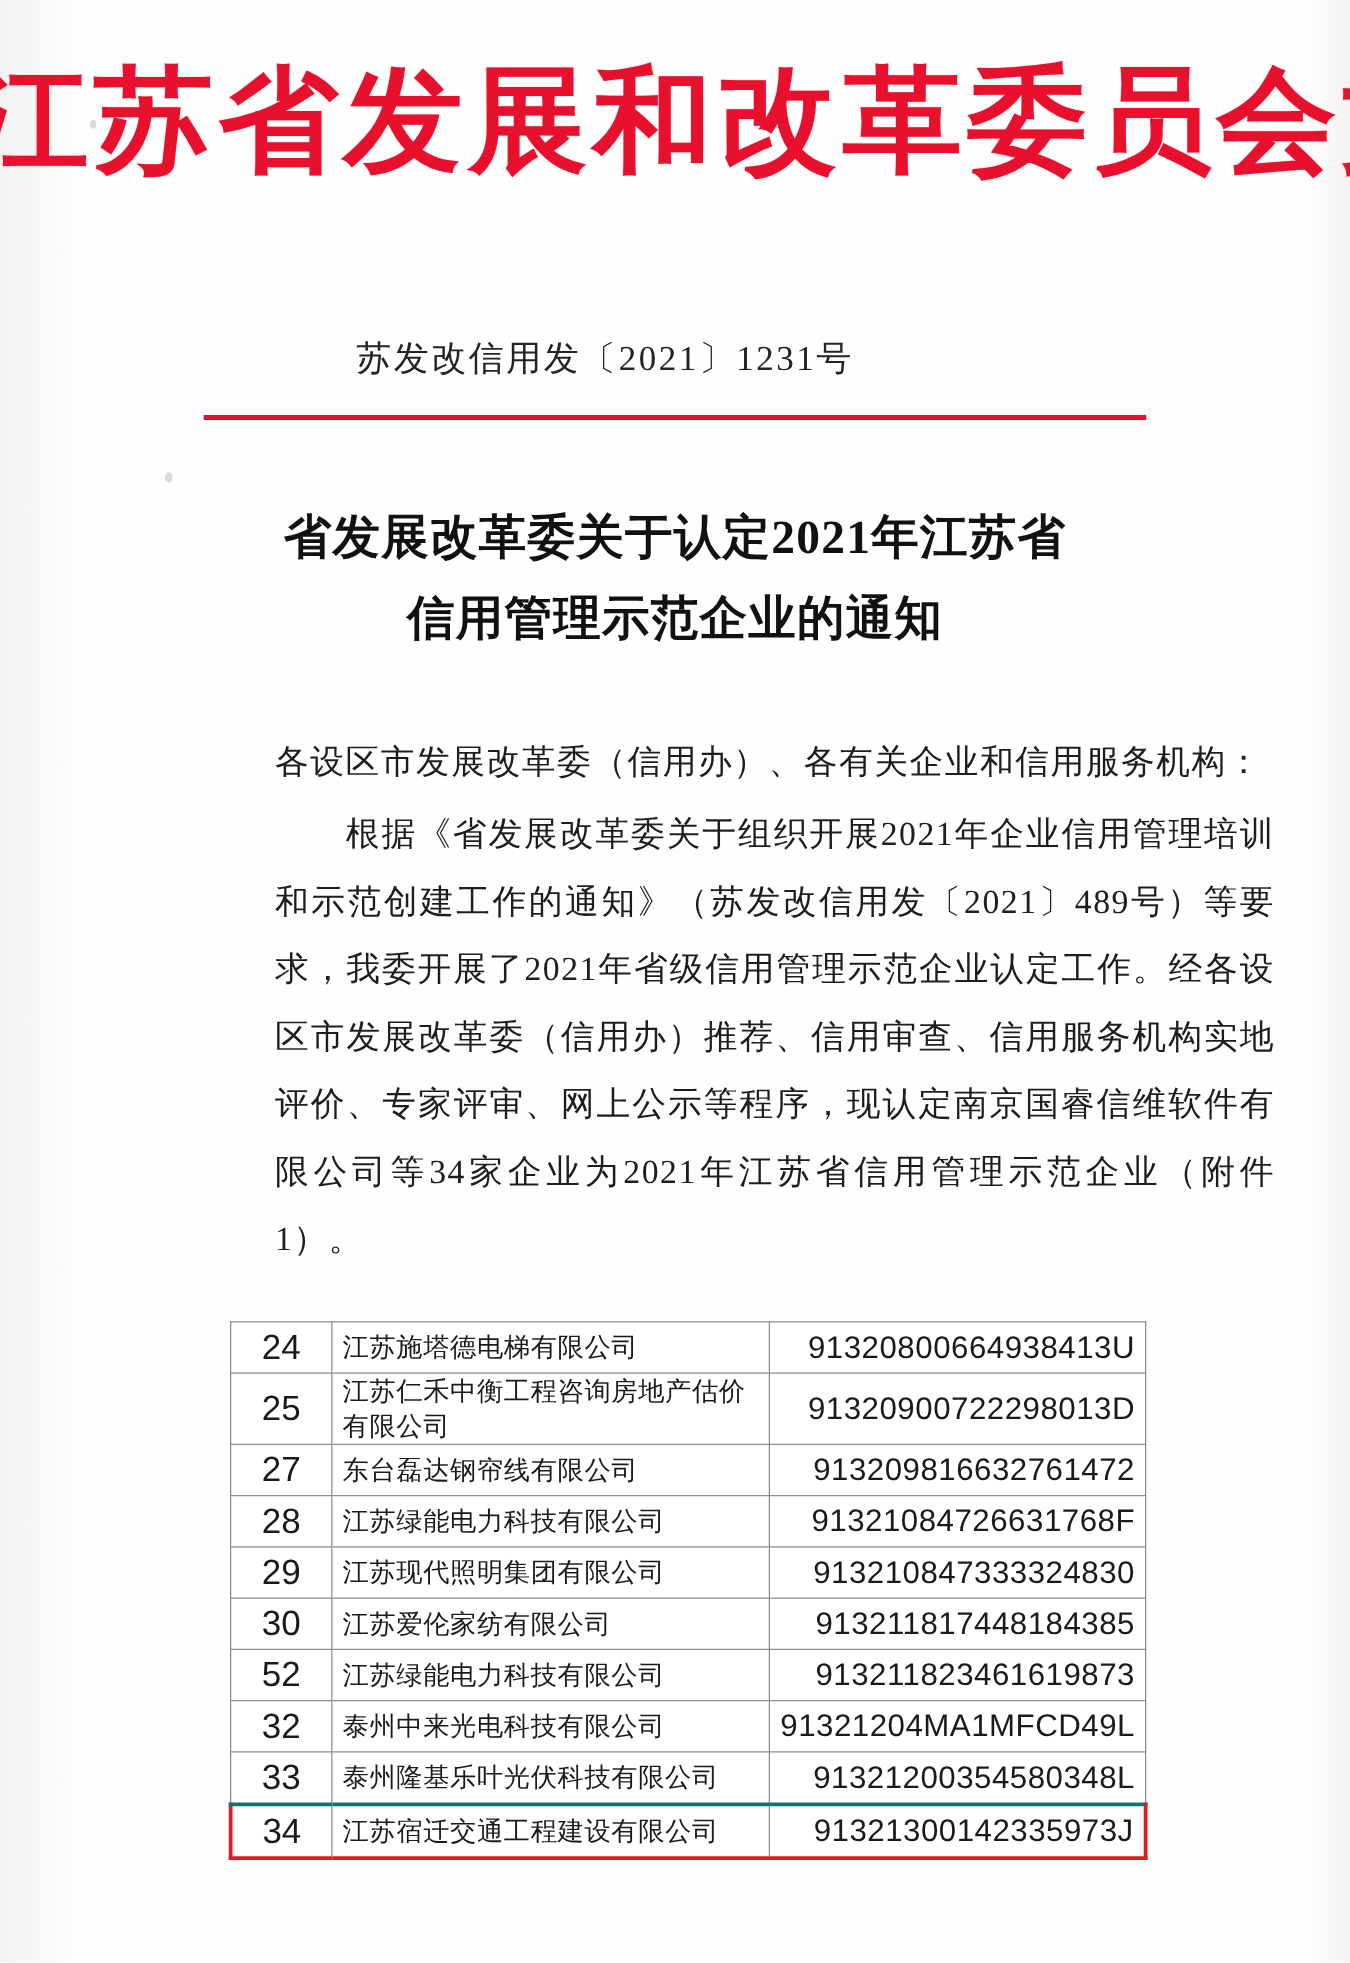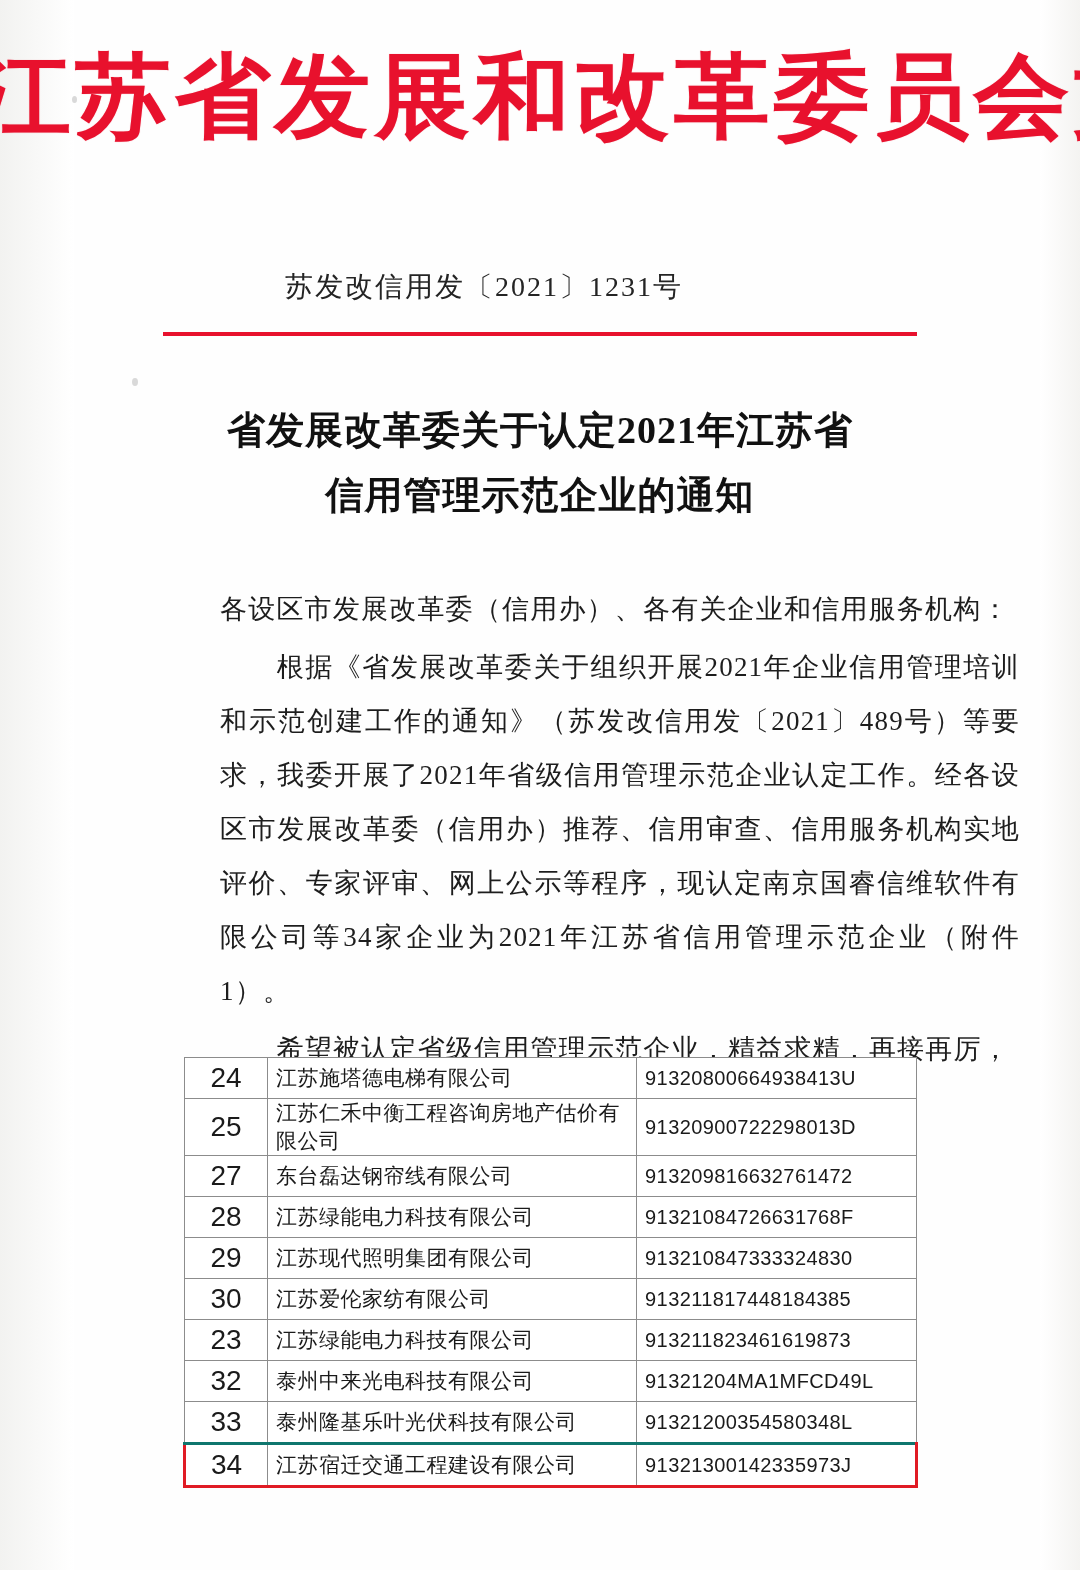--- a/index.html
+++ b/index.html
@@ -136,23 +136,23 @@
     font-size: 28px;
   }
   td.col-name {
     width: 382px;
     text-align: left;
     padding-left: 18px;
     letter-spacing: 0.5px;
   }
   td.col-code {
     width: 265px;
-    text-align: left;
+    text-align: right;
     font-family: "Liberation Sans", sans-serif;
-    font-size: 20px;
+    font-size: 25px;
     letter-spacing: 0.4px;
   }
   
   tr.row-highlight td {
     border-top: 3px solid #0f766e;
     border-bottom: 3px solid #e01b24;
   }
   tr.row-highlight td.col-idx {
     border-left: 3px solid #e01b24;
   }
@@ -188,21 +188,20 @@
   <div class="red-rule"></div>
 
   <div class="doc-title">
     <div>省发展改革委关于认定2021年江苏省</div>
     <div>信用管理示范企业的通知</div>
   </div>
 
   <div class="body-block">
     <p>各设区市发展改革委（信用办）、各有关企业和信用服务机构：</p>
     <p class="indent">根据《省发展改革委关于组织开展2021年企业信用管理培训和示范创建工作的通知》（苏发改信用发〔2021〕489号）等要求，我委开展了2021年省级信用管理示范企业认定工作。经各设区市发展改革委（信用办）推荐、信用审查、信用服务机构实地评价、专家评审、网上公示等程序，现认定南京国睿信维软件有限公司等34家企业为2021年江苏省信用管理示范企业（附件1）。</p>
-    <p class="indent">希望被认定省级信用管理示范企业，精益求精，再接再厉，</p>
   </div>
 
   <div class="table-wrap">
     <table class="company-table">
       <tbody>
           <tr>
             <td class="col-idx">24</td>
             <td class="col-name">江苏施塔德电梯有限公司</td>
             <td class="col-code">91320800664938413U</td>
           </tr>
@@ -225,21 +224,21 @@
             <td class="col-idx">29</td>
             <td class="col-name">江苏现代照明集团有限公司</td>
             <td class="col-code">913210847333324830</td>
           </tr>
           <tr>
             <td class="col-idx">30</td>
             <td class="col-name">江苏爱伦家纺有限公司</td>
             <td class="col-code">913211817448184385</td>
           </tr>
           <tr>
-            <td class="col-idx">23</td>
+            <td class="col-idx">52</td>
             <td class="col-name">江苏绿能电力科技有限公司</td>
             <td class="col-code">913211823461619873</td>
           </tr>
           <tr>
             <td class="col-idx">32</td>
             <td class="col-name">泰州中来光电科技有限公司</td>
             <td class="col-code">91321204MA1MFCD49L</td>
           </tr>
           <tr>
             <td class="col-idx">33</td>

